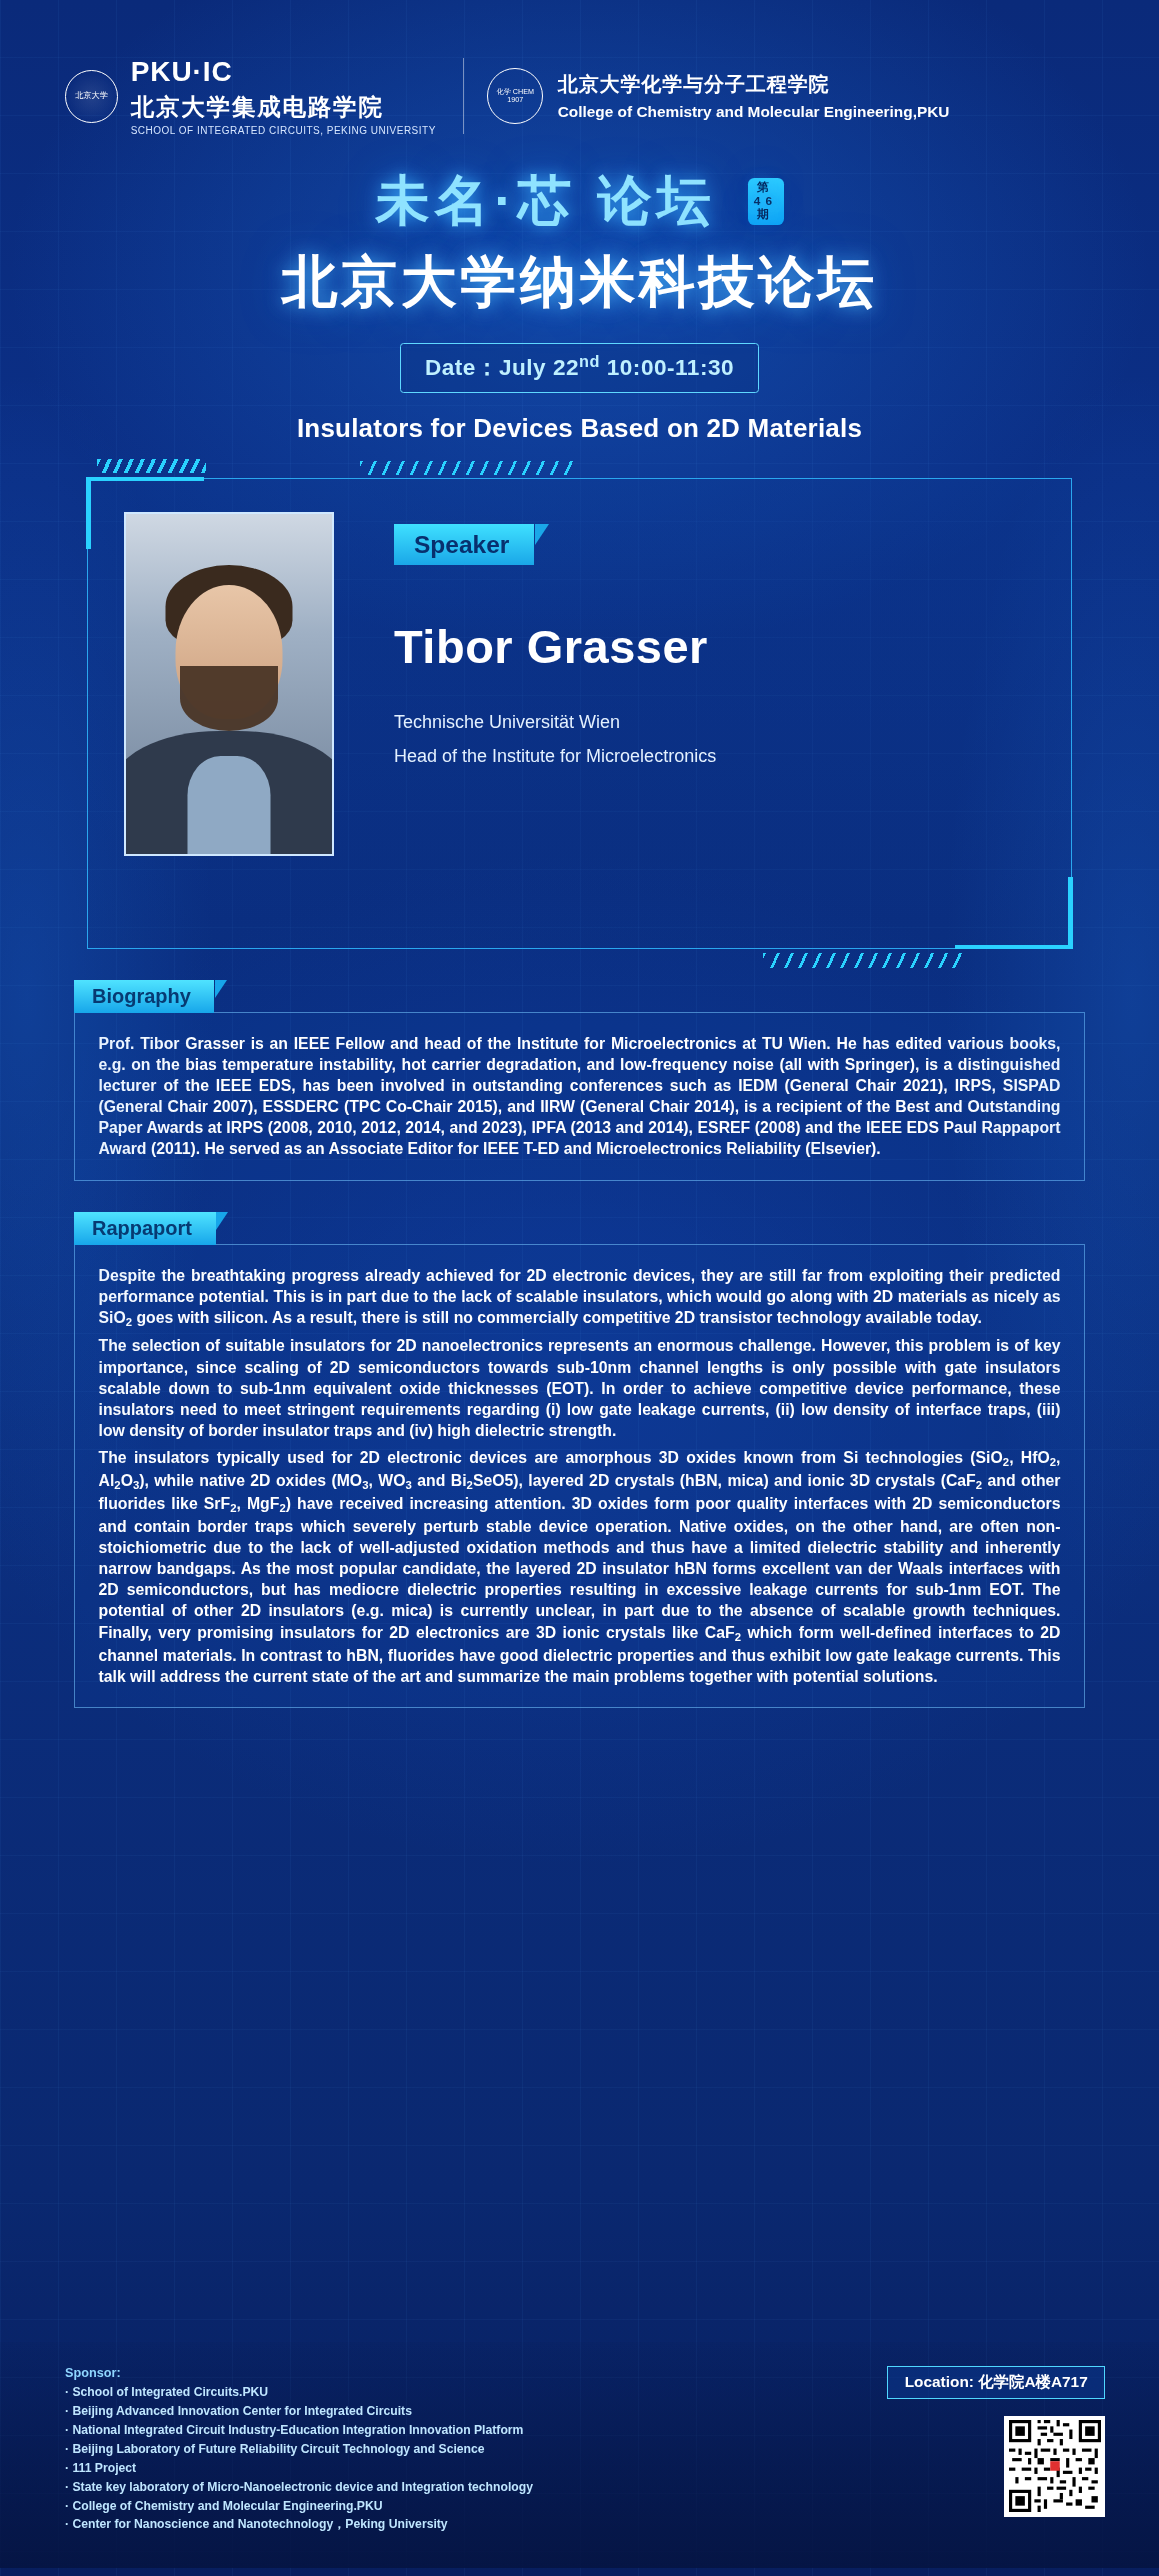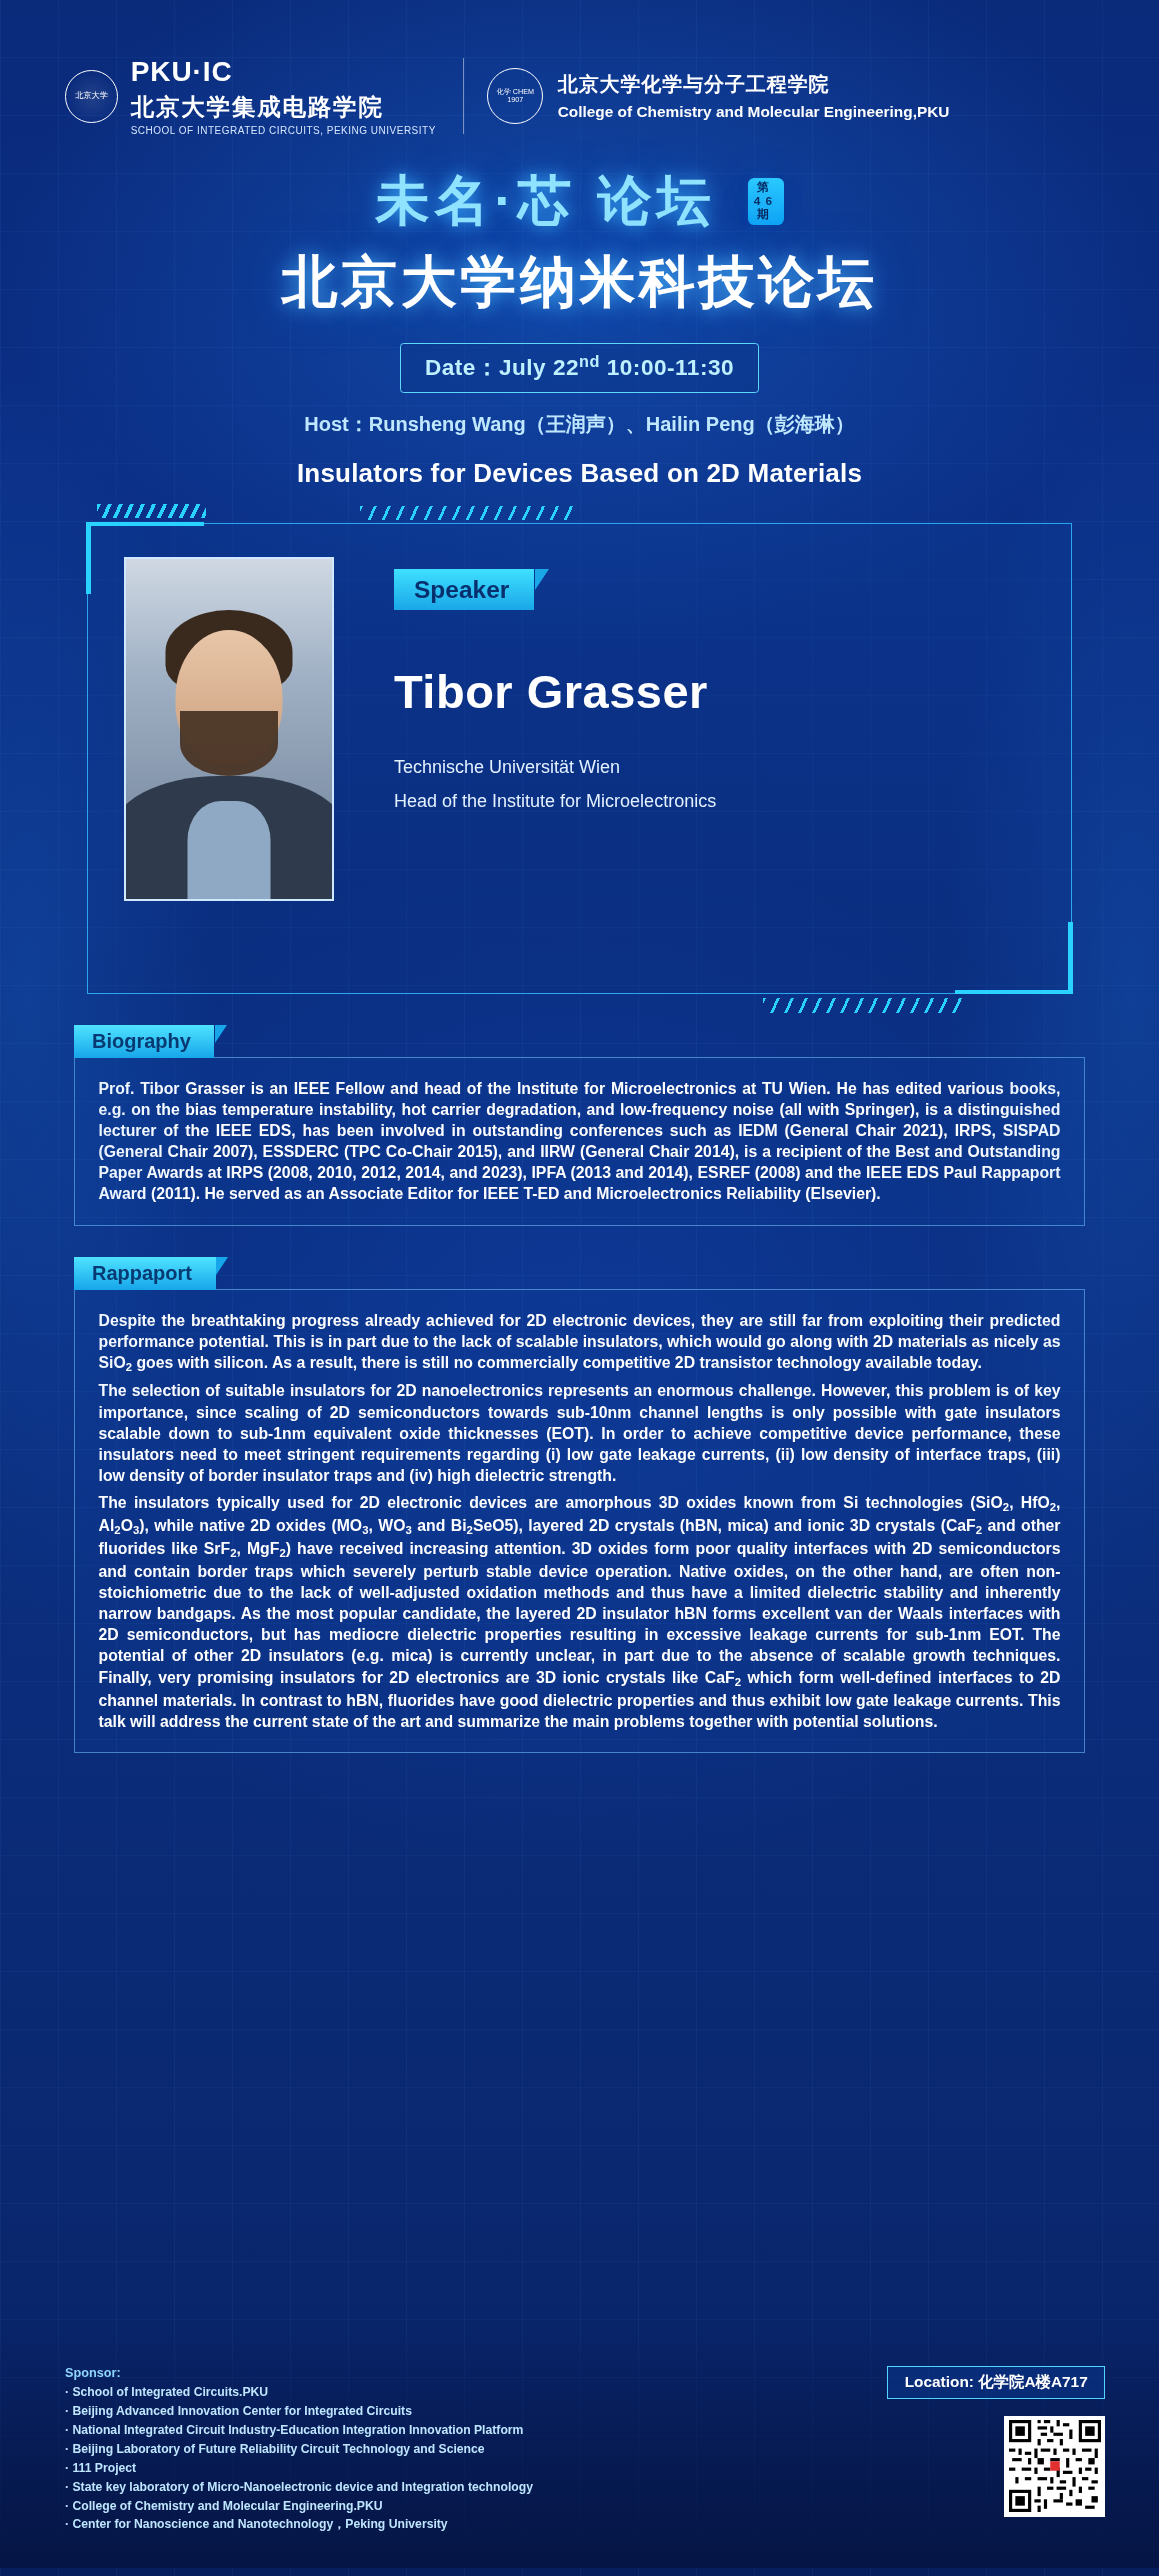--- a/index.html
+++ b/index.html
@@ -264,21 +264,20 @@
       <span class="issue-badge">
         <span>第</span>
         <span>46</span>
         <span>期</span>
       </span>
     </div>
     <div class="title-line2">北京大学纳米科技论坛</div>
     <div class="date-box">
       <span>Date：July 22</span><sup>nd</sup><span> 10:00-11:30</span>
     </div>
-    <div class="host-line">Host：Runsheng Wang（王润声）、Hailin Peng（彭海琳）</div>
     <div class="talk-title">Insulators for Devices Based on 2D Materials</div>
   </div>
 
   <div class="speaker-panel">
     <div class="corner tl"></div>
     <div class="corner tl2"></div>
     <div class="corner br"></div>
     <div class="corner br2"></div>
     <div class="hatch t1"></div>
     <div class="hatch t2"></div>

